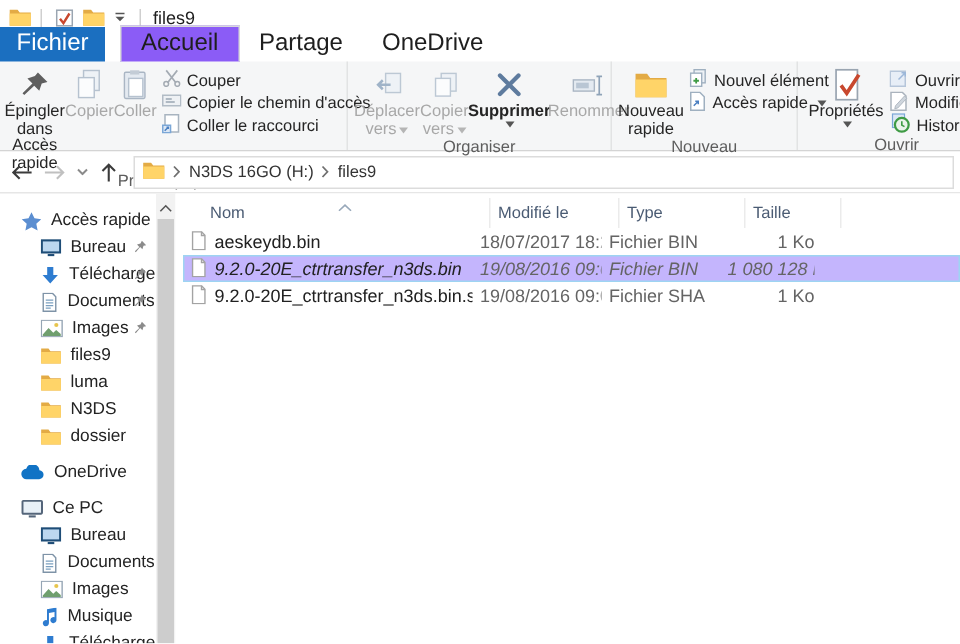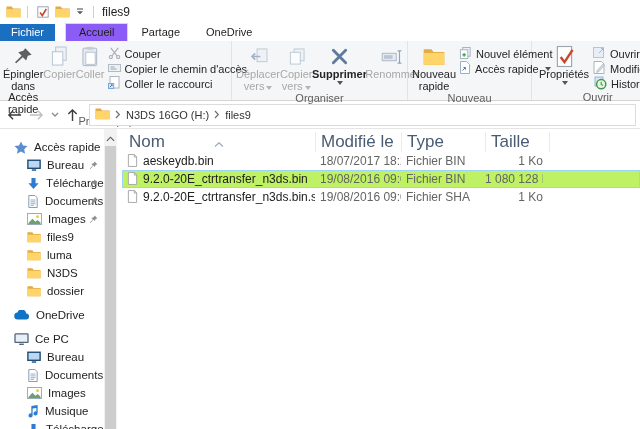--- a/index.html
+++ b/index.html
@@ -9,21 +9,21 @@
 
   
   .titlebar { height:23px; display:flex; align-items:center; background:#fff; padding-left:6px; }
   .titlebar .ticon { display:flex; align-items:center; }
   .tsep { width:1px; height:12px; background:#cfcfcf; margin:0 6px; }
   .qat-btn { display:flex; align-items:center; margin:0 3px; }
   .wtitle { font-size:12px; color:#1e1e1e; margin-left:2px; }
 
   
   .tabrow { height:18px; display:flex; background:#fff; align-items:flex-end; }
-  .tab { font-size:11px; padding:2px 13px 3px; cursor:default; color:#1e1e1e; }
+  .tab { font-size:16px; padding:2px 13px 3px; cursor:default; color:#1e1e1e; }
   .tab-file { background:#1b6fc0; color:#fff; margin-right:10px; padding:2px 11px 3px; }
   .tab-active { background:#8b5cf6; border:1px solid #d8d9da; border-bottom:none; }
 
   
   .ribbon { height:60px; background:#f5f6f7; border-bottom:1px solid #d4d4d4; display:flex; }
   .rgroup { border-right:1px solid #e2e3e4; display:flex; flex-direction:column; height:100%; }
   .rbody { flex:1; display:flex; align-items:flex-start; padding-top:2px; }
   .glabel { height:15px; text-align:center; font-size:11px; color:#5d5d5d; line-height:13px; }
   .bigbtn { display:flex; flex-direction:column; align-items:center; text-align:center;
             font-size:11px; line-height:11.5px; color:#252525; padding-top:1px; }
@@ -47,29 +47,29 @@
   .si-item { height:18px; display:flex; align-items:center; gap:6px; font-size:11.5px; color:#232323; position:relative; padding-left:14px; white-space:nowrap; overflow:hidden; cursor:default; }
   .lvl1 { padding-left:27px; }
   .sgap { height:6px; }
   .pinw { position:absolute; right:6px; top:4px; }
   .sscroll { width:13px; background:#f2f2f2; position:relative; flex:none; }
   .sthumb { position:absolute; left:1px; right:1px; top:17px; bottom:0; background:#cdcdcd; }
   .sup { position:absolute; top:2px; left:2px; }
 
   
   .files { flex:1; padding-top:3px; position:relative; background:#fff; }
-  .fhead { display:flex; height:20px; align-items:center; color:#4a5b73; font-size:17px; margin-left:7px; position:relative; }
+  .fhead { display:flex; height:20px; align-items:center; color:#4a5b73; font-size:11px; margin-left:18px; position:relative; }
   .hc { height:100%; display:flex; align-items:center; padding-left:5px; border-right:1px solid #ebebeb; position:relative; cursor:default; }
   .hc-name { width:192px; }
   .hc-mod  { width:86px; }
   .hc-typ  { width:84px; }
   .hc-siz  { width:64px; }
   .sortcar { position:absolute; top:0; left:90px; }
   .frow { display:flex; height:18px; align-items:center; margin-left:5px; font-size:12px; border:1px solid transparent; }
-  .frow.selected { border:1px solid #9ed4f2; background:#bef264; }
+  .frow.selected { border:1px solid #9ed4f2; background:#c4b5fd;font-style:italic; }
   .c { white-space:nowrap; overflow:hidden; }
   .c-name { width:192px; display:flex; align-items:flex-start; gap:5px; color:#212121; padding-left:4px; }
   .c-mod { width:86px; color:#646464; padding-left:5px; }
   .c-typ { width:84px; color:#646464; padding-left:5px; }
   .c-siz { width:58px; color:#646464; text-align:right; }
   svg { flex:none; }
 </style>
 </head>
 <body>
 

